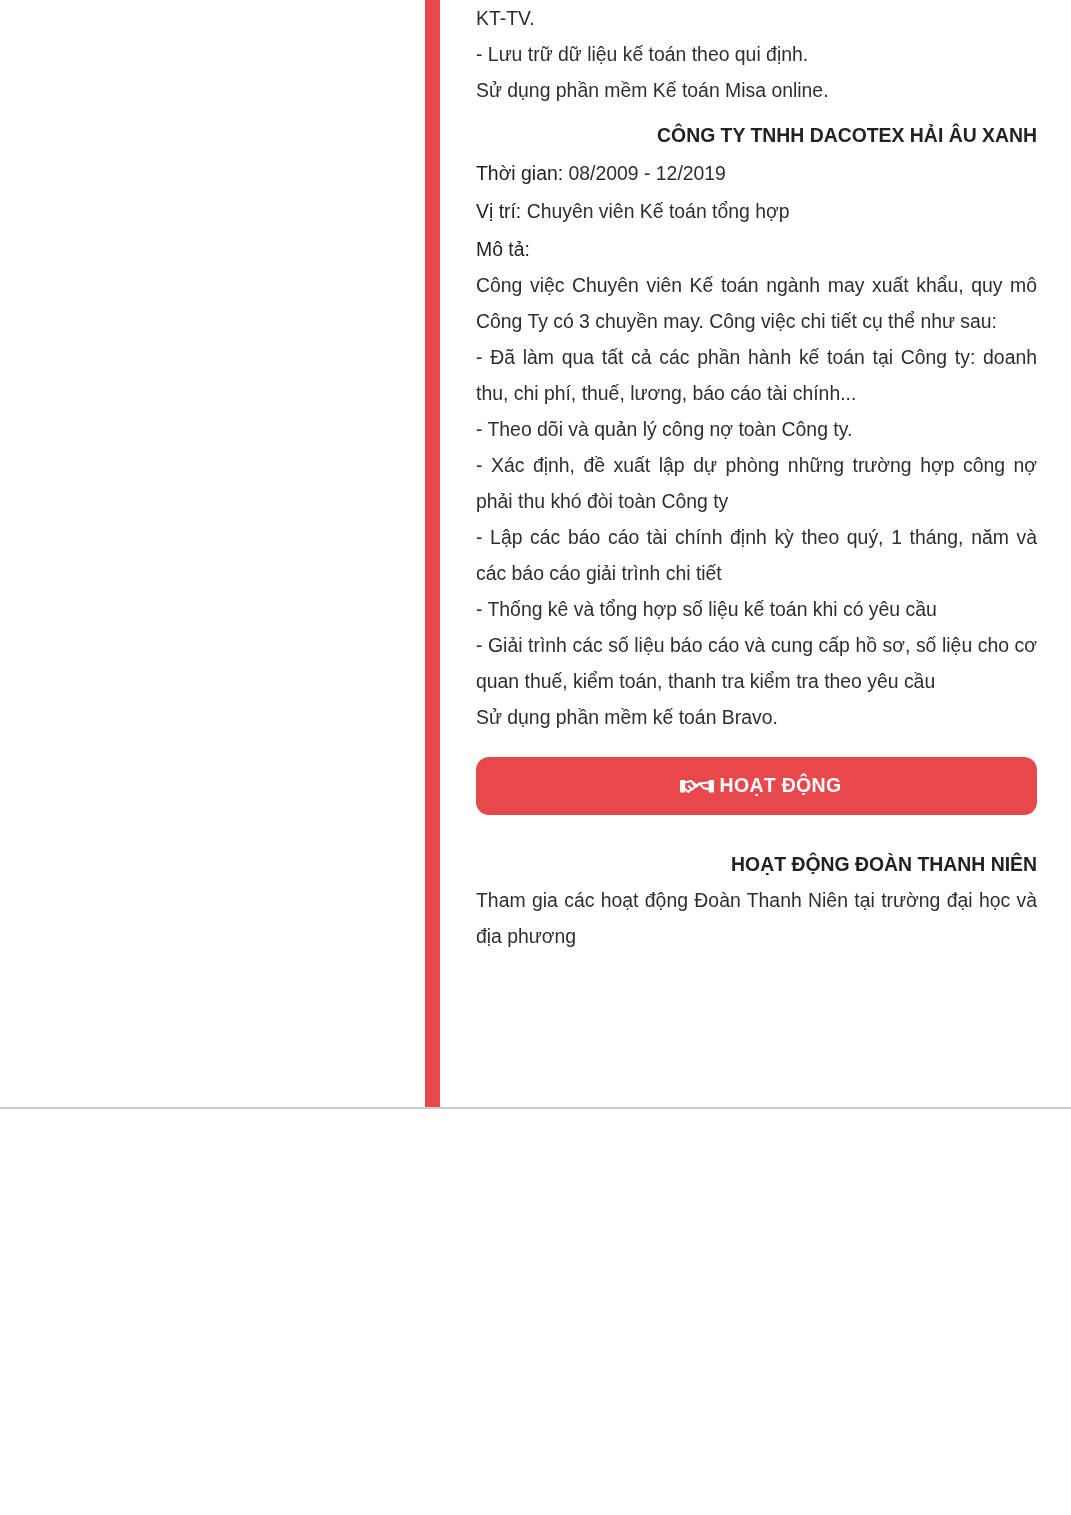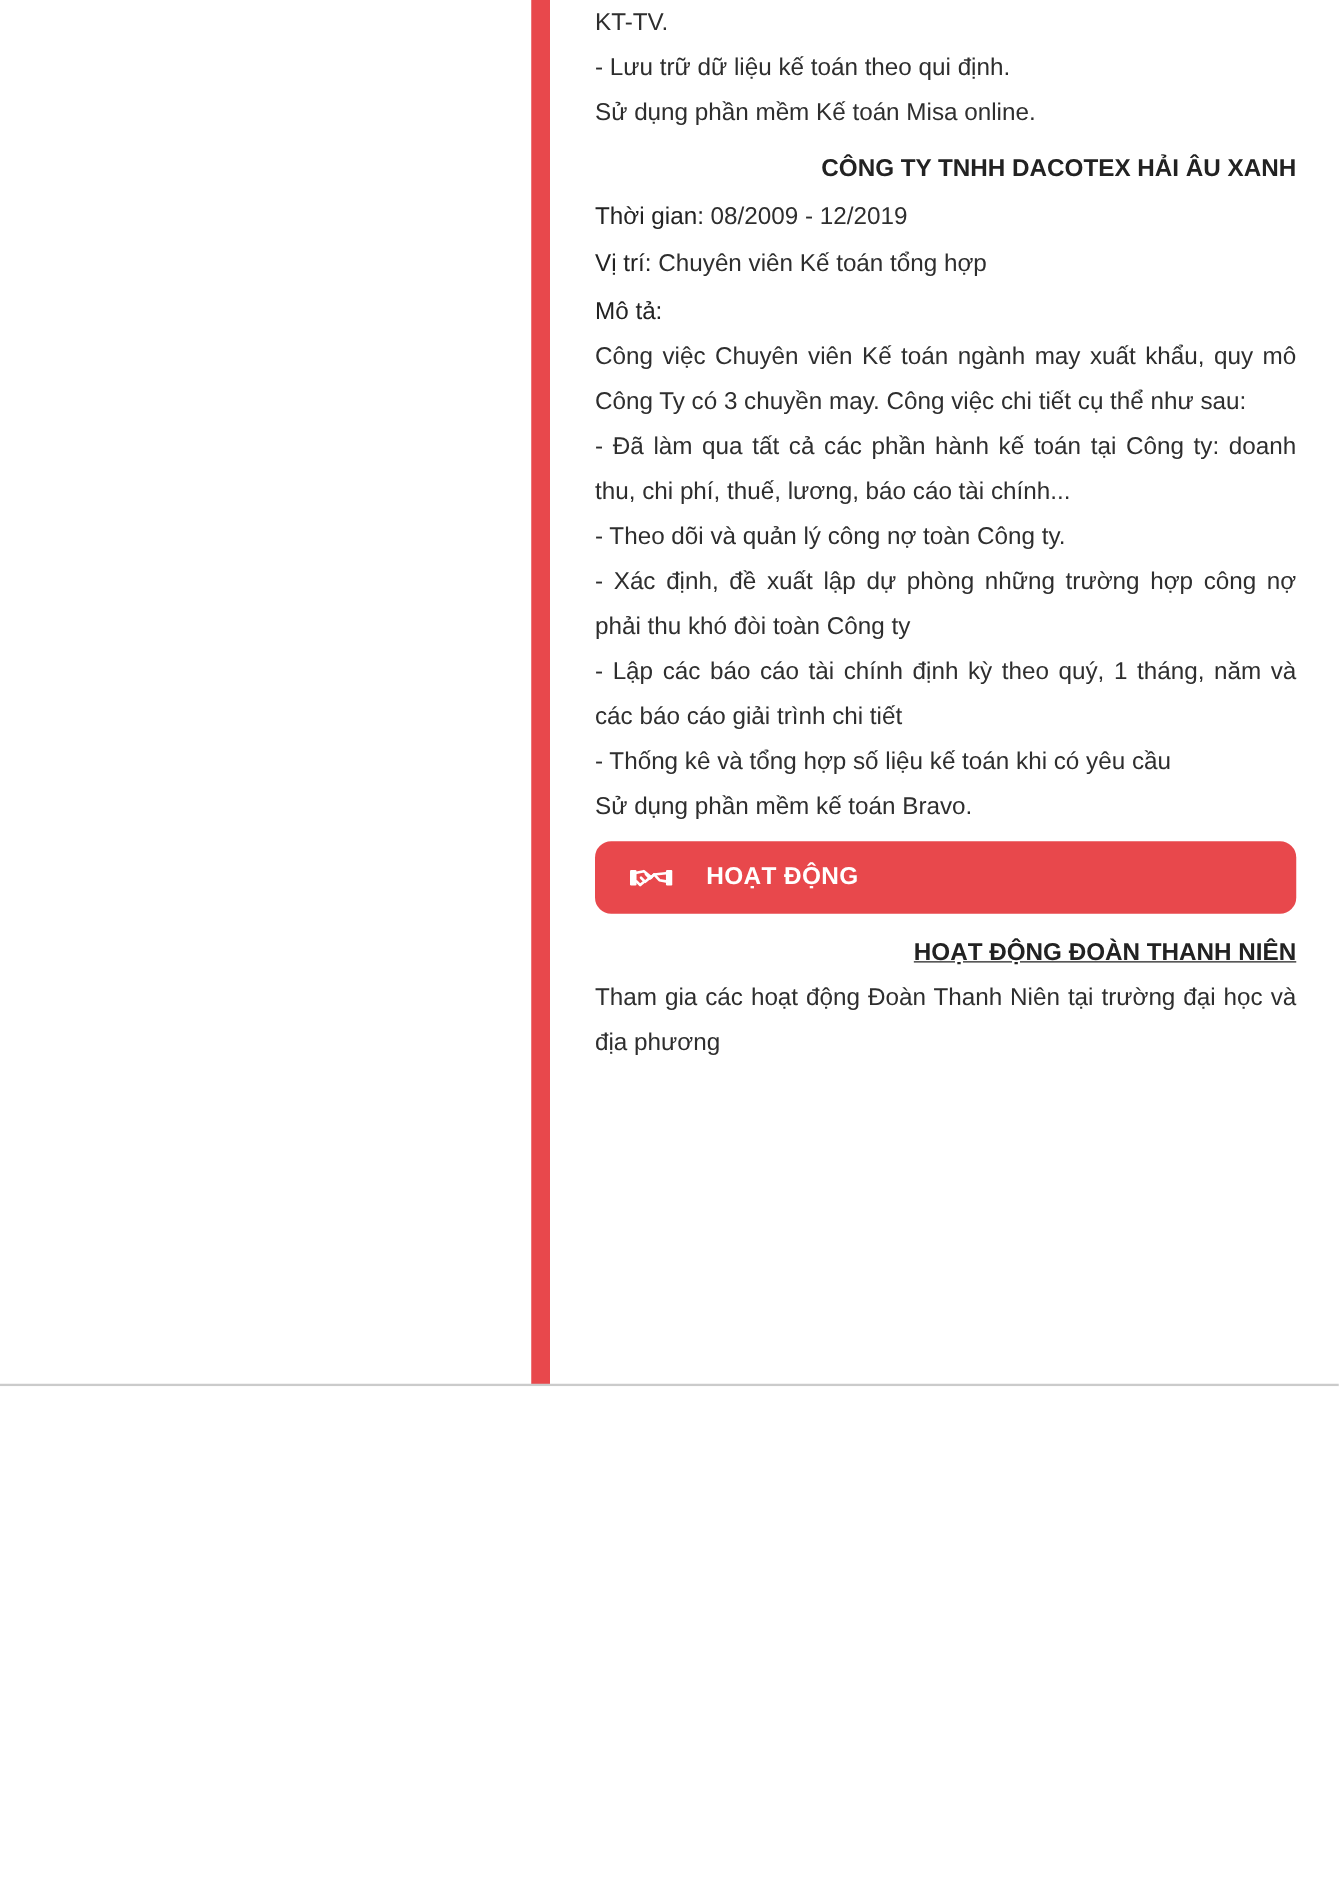--- a/index.html
+++ b/index.html
@@ -39,36 +39,37 @@
   h3{
     font-size:19.4px;line-height:36px;
     font-weight:700;color:#222;
     margin:9px 0 0 0;
     text-align:right;
   }
   .meta{margin:2px 0 0 0 !important;}
   .meta .label{font-weight:400;color:#222;}
   .desc-block p{margin:0;}
   .section-button{
-    margin-top:10px;
+    margin-top:22px;
     width:561px;height:58px;
     background:var(--accent-color);
     border:none;border-radius:13px;
     display:flex;align-items:center;
-    padding:0 20px 0 28px;gap:27px;
+    padding:0 20px 0 28px;gap:6px;
     cursor:pointer;
+    justify-content:center;
   }
   .section-button .btn-label{
     color:#ffffff;font-weight:700;
     font-size:19.5px;letter-spacing:.3px;
     line-height:1;
     font-family:"Liberation Sans","DejaVu Sans",sans-serif;
   }
   .icon-wrap{display:flex;align-items:center;}
-  .activities-title{margin-top:13px;text-decoration:underline;}
+  .activities-title{margin-top:31px;}
   .bottom-space{position:absolute;left:0;top:1109px;width:1071px;height:406px;background:var(--background);}
 </style>
 </head>
 <body>
 
 <div class="accent-bar"></div>
 <div class="page-divider"></div>
 
 <div class="content">
 
@@ -94,20 +95,21 @@
     <span class="label">Mô tả:</span>
   </p>
 
   <div class="desc-block">
       <p>Công việc Chuyên viên Kế toán ngành may xuất khẩu, quy mô Công Ty có 3 chuyền may. Công việc chi tiết cụ thể như sau:</p>
       <p>- Đã làm qua tất cả các phần hành kế toán tại Công ty: doanh thu, chi phí, thuế, lương, báo cáo tài chính...</p>
       <p>- Theo dõi và quản lý công nợ toàn Công ty.</p>
       <p>- Xác định, đề xuất lập dự phòng những trường hợp công nợ phải thu khó đòi toàn Công ty</p>
       <p>- Lập các báo cáo tài chính định kỳ theo quý, 1 tháng, năm và các báo cáo giải trình chi tiết</p>
       <p>- Thống kê và tổng hợp số liệu kế toán khi có yêu cầu</p>
+      <p>- Giải trình các số liệu báo cáo và cung cấp hồ sơ, số liệu cho cơ quan thuế, kiểm toán, thanh tra kiểm tra theo yêu cầu</p>
       <p>Sử dụng phần mềm kế toán Bravo.</p>
     </div>
 
   <button class="section-button" type="button">
     <span class="icon-wrap">
       <svg width="34" height="21" viewBox="0 0 52 32" aria-hidden="true">
         <g fill="#ffffff">
           <rect x="0" y="6" width="8" height="19" rx="1.5"></rect>
           <rect x="44" y="6" width="8" height="19" rx="1.5"></rect>
         </g>

